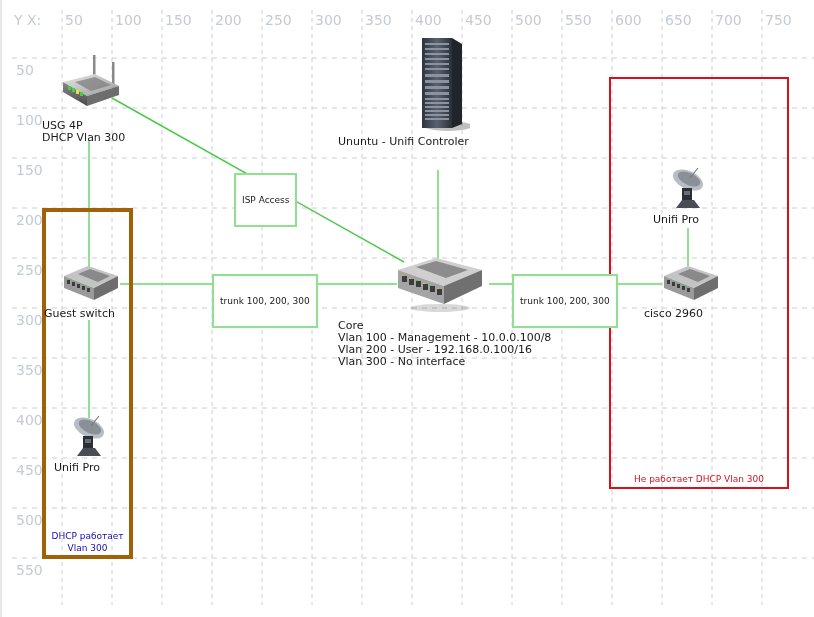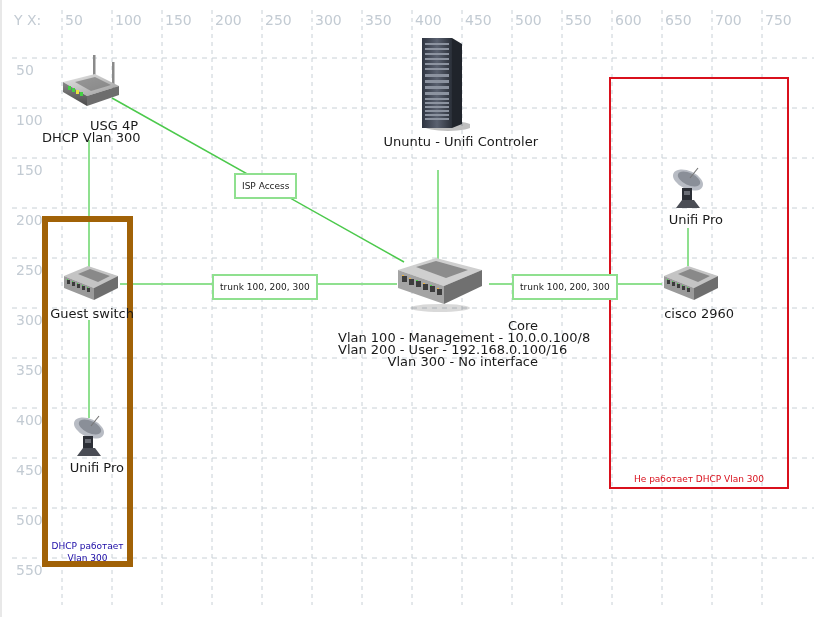--- a/index.html
+++ b/index.html
@@ -1,24 +1,24 @@
 <!DOCTYPE html>
 <html><head>
 <meta charset="utf-8">
 <style>
   html, body { margin: 0; padding: 0; background: #ffffff; }
   body { width: 814px; height: 617px; overflow: hidden; position: relative; font-family: "DejaVu Sans", sans-serif; }
   #canvas { position: absolute; left: 0; top: 0; width: 814px; height: 617px; background: #fff; border-left: 2px solid #e8e8e8; box-sizing: border-box; }
   #grid { position: absolute; left: 0; top: 0; }
   .axis-label { position: absolute; font-size: 14px; color: #c3cbd3; white-space: nowrap; }
   .node { position: absolute; text-align: center; }
-  .node-label { font-size: 13px; color: #1a1a1a; line-height: 12px; white-space: nowrap; text-align: right; }
-  .link-label { position: absolute; background: #fff; border: 2px solid #8fe08f; font-size: 9px; color: #1a1a1a; padding: 6px 6px; white-space: nowrap; box-sizing: border-box; }
+  .node-label { font-size: 11px; color: #1a1a1a; line-height: 12px; white-space: nowrap; text-align: left; }
+  .link-label { position: absolute; background: #fff; border: 2px solid #8fe08f; font-size: 9px; color: #1a1a1a; padding: 20px 6px; white-space: nowrap; box-sizing: border-box; }
   .zone { position: absolute; box-sizing: border-box; }
-  .zone-blue { border: 6px solid #a16207; margin-top: 8px; }
+  .zone-blue { border: 4px solid #a16207; }
   .zone-red { border: 2px solid #d9101c; }
   .zone-label { position: absolute; left: 0; right: 0; text-align: center; font-size: 9px; line-height: 12px; white-space: nowrap; }
 </style>
 </head>
 <body>
 
 <div id="canvas">
 
   <svg id="grid" width="814" height="617">
       <line x1="60" x2="60" y1="10" y2="605" stroke="#c8d0d6" stroke-width="1" stroke-dasharray="4,4"></line>

